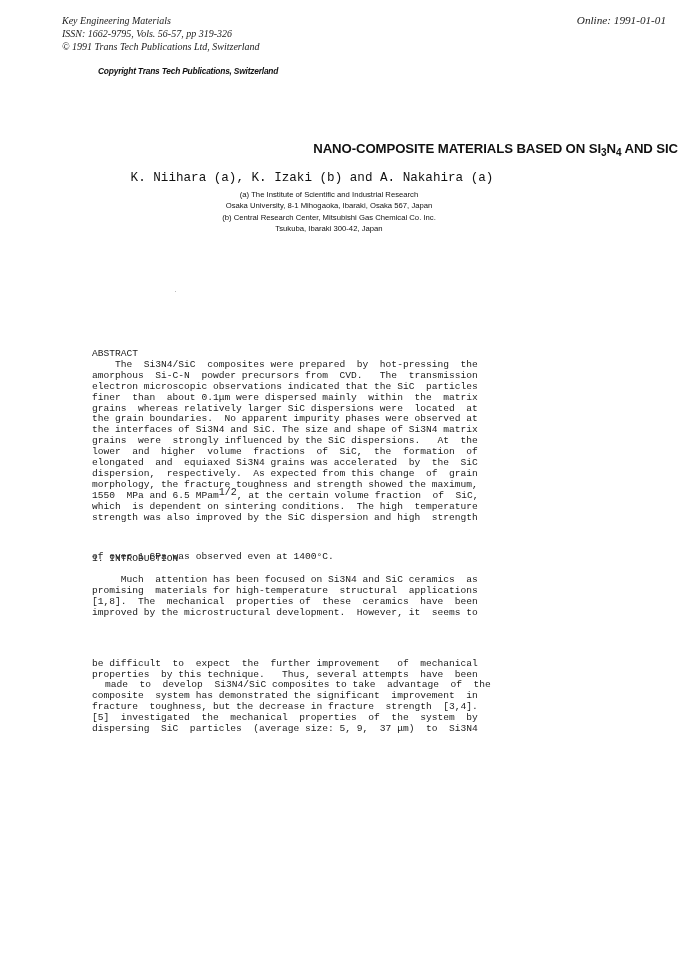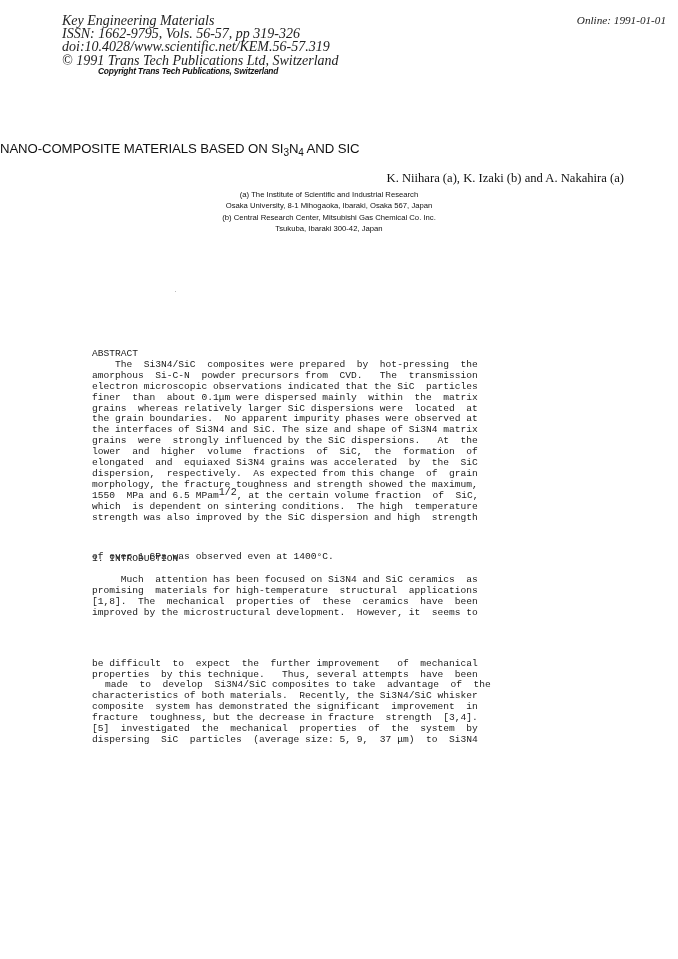--- a/index.html
+++ b/index.html
@@ -1,41 +1,40 @@
 <!DOCTYPE html>
 <html><head>
 <meta charset="utf-8">
 <style>
   html, body { margin: 0; padding: 0; background: #ffffff; }
   body { width: 678px; height: 959px; position: relative; overflow: hidden; color: #111; }
-  .meta { position: absolute; left: 62px; top: 14px; font-family: "Liberation Serif", serif; font-style: italic; font-size: 14px; line-height: 13.2px; color: #222; }
+  .meta { position: absolute; left: 62px; top: 14px; font-family: "Liberation Serif", serif; font-style: italic; font-size: 10px; line-height: 13.2px; color: #222; }
   .meta div { white-space: nowrap; }
   .online { position: absolute; right: 12px; top: 14px; font-family: "Liberation Serif", serif; font-style: italic; font-size: 11.2px; color: #222; }
   .copyright { position: absolute; left: 98px; top: 66px; font-family: "Liberation Sans", sans-serif; font-weight: bold; font-style: italic; font-size: 8.4px; letter-spacing: -0.2px; color: #111; }
-  .title { position: absolute; left: 0; width: 678px; top: 141px; text-align: left; font-family: "Liberation Sans", sans-serif; font-weight: normal; font-size: 13.2px; letter-spacing: -0.1px; color: #111; }
+  .title { position: absolute; left: 0; width: 678px; top: 141px; text-align: right; font-family: "Liberation Sans", sans-serif; font-weight: bold; font-size: 13.2px; letter-spacing: -0.1px; color: #111; }
   .title sub { font-size: 10px; vertical-align: -3px; }
-  .authors { position: absolute; left: 0; width: 624px; top: 171px; text-align: right; font-family: Liberation Serif, serif; font-size: 12.6px; color: #111; }
+  .authors { position: absolute; left: 0; width: 624px; top: 171px; text-align: center; font-family: Liberation Mono, monospace; font-size: 12.6px; color: #111; }
   .affil { position: absolute; left: 0; width: 658px; top: 189px; text-align: center; font-family: "Liberation Sans", sans-serif; font-size: 7.7px; line-height: 11.3px; color: #111; }
   .dot { position: absolute; left: 175px; top: 291px; width: 1px; height: 1px; background: #bbb; }
   .body-text { position: absolute; left: 92px; width: 445px; font-family: "Liberation Mono", monospace; font-size: 9.6px; line-height: 10.9px; color: #1a1a1a; }
   .line { white-space: pre; display: flex; justify-content: space-between; }
   .line.last { justify-content: flex-start; }
   .heading { white-space: pre; }
   .abstract { top: 349px; }
   .intro-h { position: absolute; left: 92px; top: 553px; font-family: "Liberation Mono", monospace; font-size: 9.6px; color: #1a1a1a; white-space: pre; }
   .intro { top: 575px; }
   sup { font-size: 10px; vertical-align: 3px; line-height: 0; }
 </style>
 </head>
 <body>
 
 <div class="meta">
   <div>Key Engineering Materials</div>
   <div>ISSN: 1662-9795, Vols. 56-57, pp 319-326</div>
-  <div>doi:10.4028/www.scientific.net/KEM.56-57.319</div>
   <div>© 1991 Trans Tech Publications Ltd, Switzerland</div>
 </div>
 <div class="online">Online: 1991-01-01</div>
 <div class="copyright">Copyright Trans Tech Publications, Switzerland</div>
 
 <div class="title"><span>NANO-COMPOSITE MATERIALS BASED ON SI</span><sub>3</sub><span>N</span><sub>4</sub><span> AND SIC</span></div>
 
 <div class="authors">K. Niihara (a), K. Izaki (b) and A. Nakahira (a)</div>
 
 <div class="affil">
@@ -73,19 +72,18 @@
 
 <div class="body-text intro">
   <div id="intro-lines">
       <div class="line" style="display: block;">     Much  attention has been focused on Si3N4 and SiC ceramics  as</div>
       <div class="line" style="display: block;">promising  materials for high-temperature  structural  applications</div>
       <div class="line" style="display: block;">[1,8].  The  mechanical  properties of  these  ceramics  have  been</div>
       <div class="line" style="display: block;">improved by the microstructural development.  However, it  seems to</div>
       <div class="line" style="display: block; margin-top: 40px;">be difficult  to  expect  the  further improvement   of  mechanical</div>
       <div class="line" style="display: block;">properties  by this technique.   Thus, several attempts  have  been</div>
       <div class="line" style="display: block; margin-left: 13px;">made  to  develop  Si3N4/SiC composites to take  advantage  of  the</div>
-      <div class="line" style="display: block;">characteristics of both materials.  Recently, the Si3N4/SiC whisker</div>
       <div class="line" style="display: block;">composite  system has demonstrated the significant  improvement  in</div>
       <div class="line" style="display: block;">fracture  toughness, but the decrease in fracture  strength  [3,4].</div>
       <div class="line" style="display: block;">[5]  investigated  the  mechanical  properties  of  the  system  by</div>
       <div class="line" style="display: block;">dispersing  SiC  particles  (average size: 5, 9,  37 μm)  to  Si3N4</div>
     </div>
 </div>
 
 </body></html>

